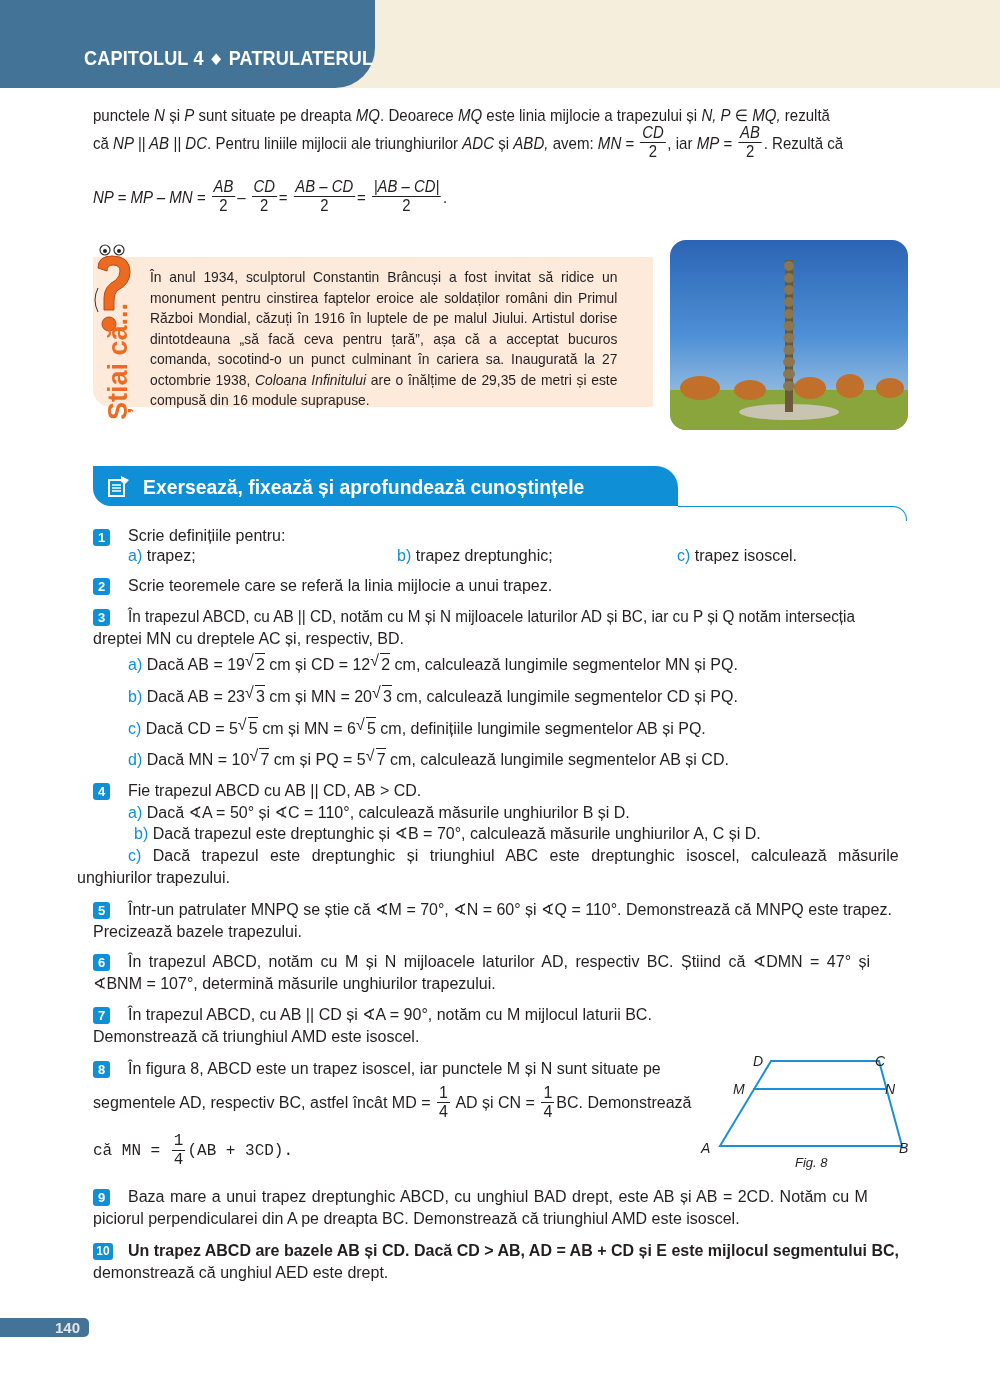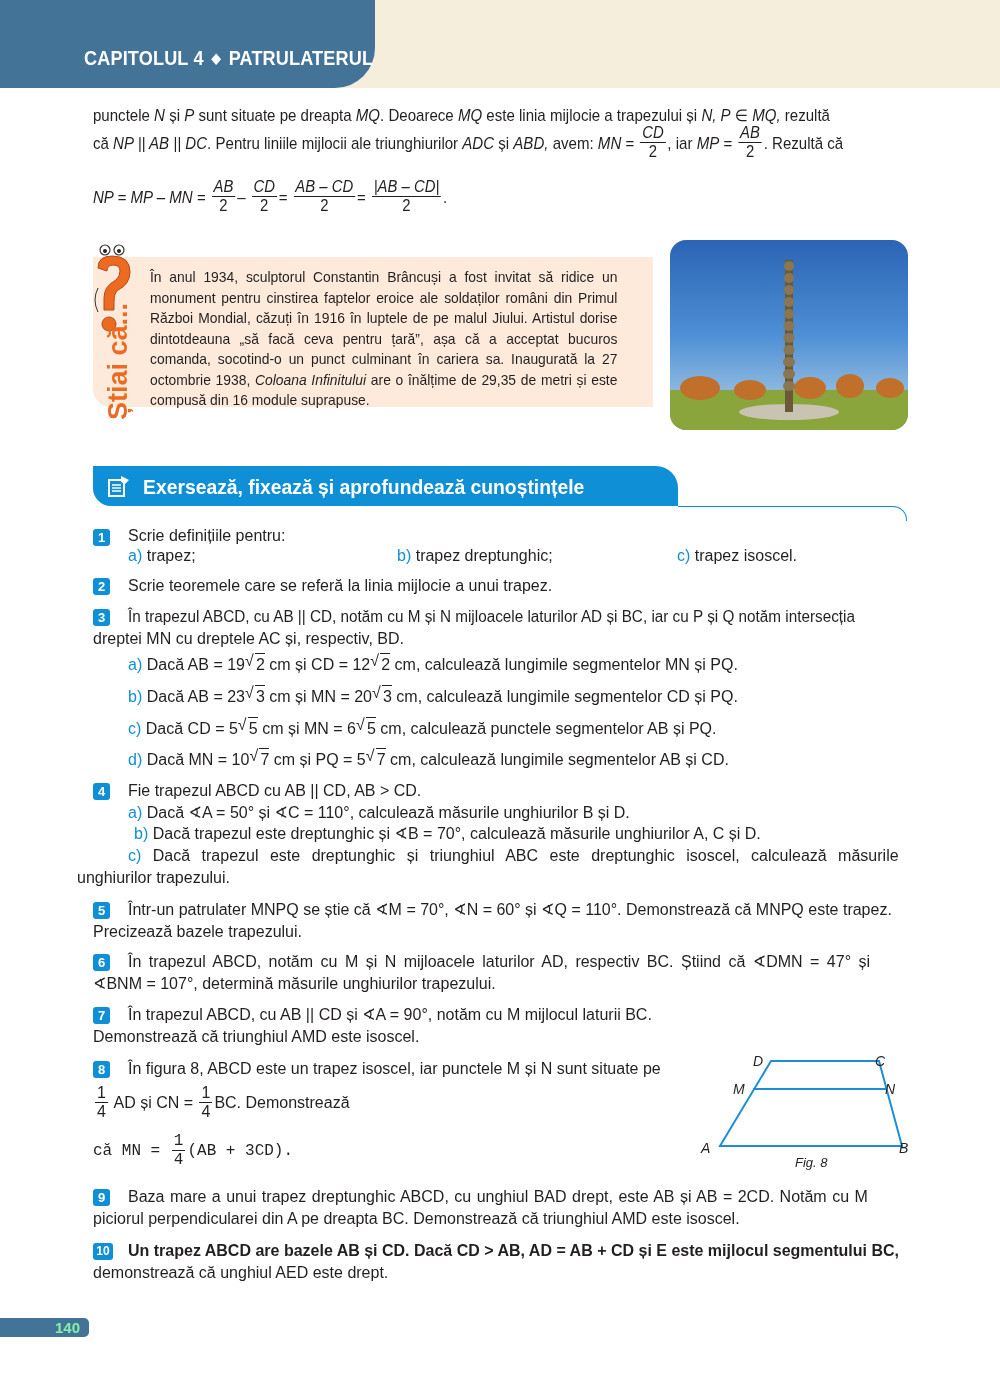--- a/index.html
+++ b/index.html
@@ -27,21 +27,21 @@
   .sec-title { position:absolute; left:143px; top:475px; color:#fff; font-size:21px; font-weight:bold; white-space:nowrap; transform:scaleX(0.92); transform-origin:left; }
   .sec-line { position:absolute; left:678px; top:506px; width:228px; height:14px; border-top:1.6px solid #0f8fd6; border-right:1.6px solid #0f8fd6; border-top-right-radius:14px; }
 
   .num { position:absolute; left:93px; width:17px; height:17px; background:#0f8fd6; color:#fff; font-weight:bold; font-size:13px; text-align:center; line-height:17px; border-radius:3px; }
   .num.wide { width:20px; font-size:12px; }
   .blue { color:#0f8fd6; }
   .ex { position:absolute; font-size:16px; line-height:22px; color:#231f20; }
 
   .fig { position:absolute; left:695px; top:1050px; width:220px; height:125px; }
   .pagenum { position:absolute; left:0; top:1318px; width:89px; height:19px; background:#437497; border-top-right-radius:5px; border-bottom-right-radius:5px; }
-  .pagenum span { position:absolute; right:9px; top:0px; color:#86efac; font-weight:bold; font-size:15px; line-height:19px; }
+  .pagenum span { position:absolute; right:9px; top:0px; color:#e5e5e5; font-weight:bold; font-size:15px; line-height:19px; }
 </style>
 </head>
 <body>
 
 <div class="hdr-band"></div>
 <div class="hdr-tab"></div>
 <div class="hdr-title">
   <span>CAPITOLUL 4</span>
   <span style="font-size:14px;vertical-align:2px;margin:0 3px;">◆</span>
   <span>PATRULATERUL</span>
@@ -125,21 +125,21 @@
 <div class="ex" style="left:677px;top:545px;"><span class="blue">c)</span><span> trapez isoscel.</span></div>
 
 <div class="num" style="top:578px;">2</div>
 <div class="ex" style="left:128px;top:575px;">Scrie teoremele care se referă la linia mijlocie a unui trapez.</div>
 
 <div class="num" style="top:609px;">3</div>
 <div class="ex" style="left:128px;top:606px;white-space:nowrap;transform:scaleX(0.955);transform-origin:left;">În trapezul ABCD, cu AB || CD, notăm cu M și N mijloacele laturilor AD și BC, iar cu P și Q notăm intersecția</div>
 <div class="ex" style="left:93px;top:628px;">dreptei MN cu dreptele AC și, respectiv, BD.</div>
 <div class="ex" style="left:128px;top:653px;white-space:nowrap;"><span class="blue">a)</span><span> Dacă AB = 19</span><span class="sqrt sq">2</span><span> cm și CD = 12</span><span class="sqrt sq">2</span><span> cm, calculează lungimile segmentelor MN și PQ.</span></div>
 <div class="ex" style="left:128px;top:685px;white-space:nowrap;"><span class="blue">b)</span><span> Dacă AB = 23</span><span class="sqrt sq">3</span><span> cm și MN = 20</span><span class="sqrt sq">3</span><span> cm, calculează lungimile segmentelor CD și PQ.</span></div>
-<div class="ex" style="left:128px;top:717px;white-space:nowrap;"><span class="blue">c)</span><span> Dacă CD = 5</span><span class="sqrt sq">5</span><span> cm și MN = 6</span><span class="sqrt sq">5</span><span> cm, calculează punctele segmentelor AB și PQ.</span></div>
+<div class="ex" style="left:128px;top:717px;white-space:nowrap;"><span class="blue">c)</span><span> Dacă CD = 5</span><span class="sqrt sq">5</span><span> cm și MN = 6</span><span class="sqrt sq">5</span><span> cm, definițiile lungimile segmentelor AB și PQ.</span></div>
 <div class="ex" style="left:128px;top:748px;white-space:nowrap;"><span class="blue">d)</span><span> Dacă MN = 10</span><span class="sqrt sq">7</span><span> cm și PQ = 5</span><span class="sqrt sq">7</span><span> cm, calculează lungimile segmentelor AB și CD.</span></div>
 
 <div class="num" style="top:783px;">4</div>
 <div class="ex" style="left:128px;top:780px;">Fie trapezul ABCD cu AB || CD, AB &gt; CD.</div>
 <div class="ex" style="left:128px;top:802px;"><span class="blue">a)</span><span> Dacă ∢A = 50° și ∢C = 110°, calculează măsurile unghiurilor B și D.</span></div>
 <div class="ex" style="left:134px;top:823px;"><span class="blue">b)</span><span> Dacă trapezul este dreptunghic și ∢B = 70°, calculează măsurile unghiurilor A, C și D.</span></div>
 <div class="ex" style="left:128px;top:845px;width:780px;white-space:nowrap;word-spacing:7px;"><span class="blue">c)</span><span> Dacă trapezul este dreptunghic și triunghiul ABC este dreptunghic isoscel, calculează măsurile</span></div>
 <div class="ex" style="left:77px;top:867px;">unghiurilor trapezului.</div>
 
 <div class="num" style="top:902px;">5</div>
@@ -150,21 +150,21 @@
 <div class="ex" style="left:128px;top:951px;white-space:nowrap;word-spacing:3px;">În trapezul ABCD, notăm cu M și N mijloacele laturilor AD, respectiv BC. Știind că ∢DMN = 47° și</div>
 <div class="ex" style="left:93px;top:973px;">∢BNM = 107°, determină măsurile unghiurilor trapezului.</div>
 
 <div class="num" style="top:1007px;">7</div>
 <div class="ex" style="left:128px;top:1004px;">În trapezul ABCD, cu AB || CD și ∢A = 90°, notăm cu M mijlocul laturii BC.</div>
 <div class="ex" style="left:93px;top:1026px;">Demonstrează că triunghiul AMD este isoscel.</div>
 
 <div class="num" style="top:1061px;">8</div>
 <div class="ex" style="left:128px;top:1058px;">În figura 8, ABCD este un trapez isoscel, iar punctele M și N sunt situate pe</div>
 <div class="ex" style="left:93px;top:1084px;white-space:nowrap;">
-  <span class="frac"><span class="n up">1</span><span class="d">4</span></span><span style="vertical-align:middle"> AD și CN = </span><span class="frac"><span class="n up">1</span><span class="d">4</span></span><span style="vertical-align:middle">BC. Demonstrează</span>
+  <span style="vertical-align:middle">segmentele AD, respectiv BC, astfel încât MD = </span><span class="frac"><span class="n up">1</span><span class="d">4</span></span><span style="vertical-align:middle"> AD și CN = </span><span class="frac"><span class="n up">1</span><span class="d">4</span></span><span style="vertical-align:middle">BC. Demonstrează</span>
 </div>
 <div class="ex" style="left:93px;top:1132px;white-space:nowrap;font-family:Liberation Mono, monospace;">
   <span style="vertical-align:middle">că MN = </span><span class="frac"><span class="n up">1</span><span class="d">4</span></span><span style="vertical-align:middle">(AB + 3CD).</span>
 </div>
 
 <svg class="fig" viewBox="0 0 220 125">
   <polygon points="25,96 207,96 184,11 76,11" fill="none" stroke="#1b8fd6" stroke-width="2"></polygon>
   <line x1="58" y1="39" x2="191" y2="39" stroke="#1b8fd6" stroke-width="2"></line>
   <g font-family="Liberation Sans, sans-serif" font-style="italic" font-size="14" fill="#231f20">
     <text x="58" y="16">D</text>

